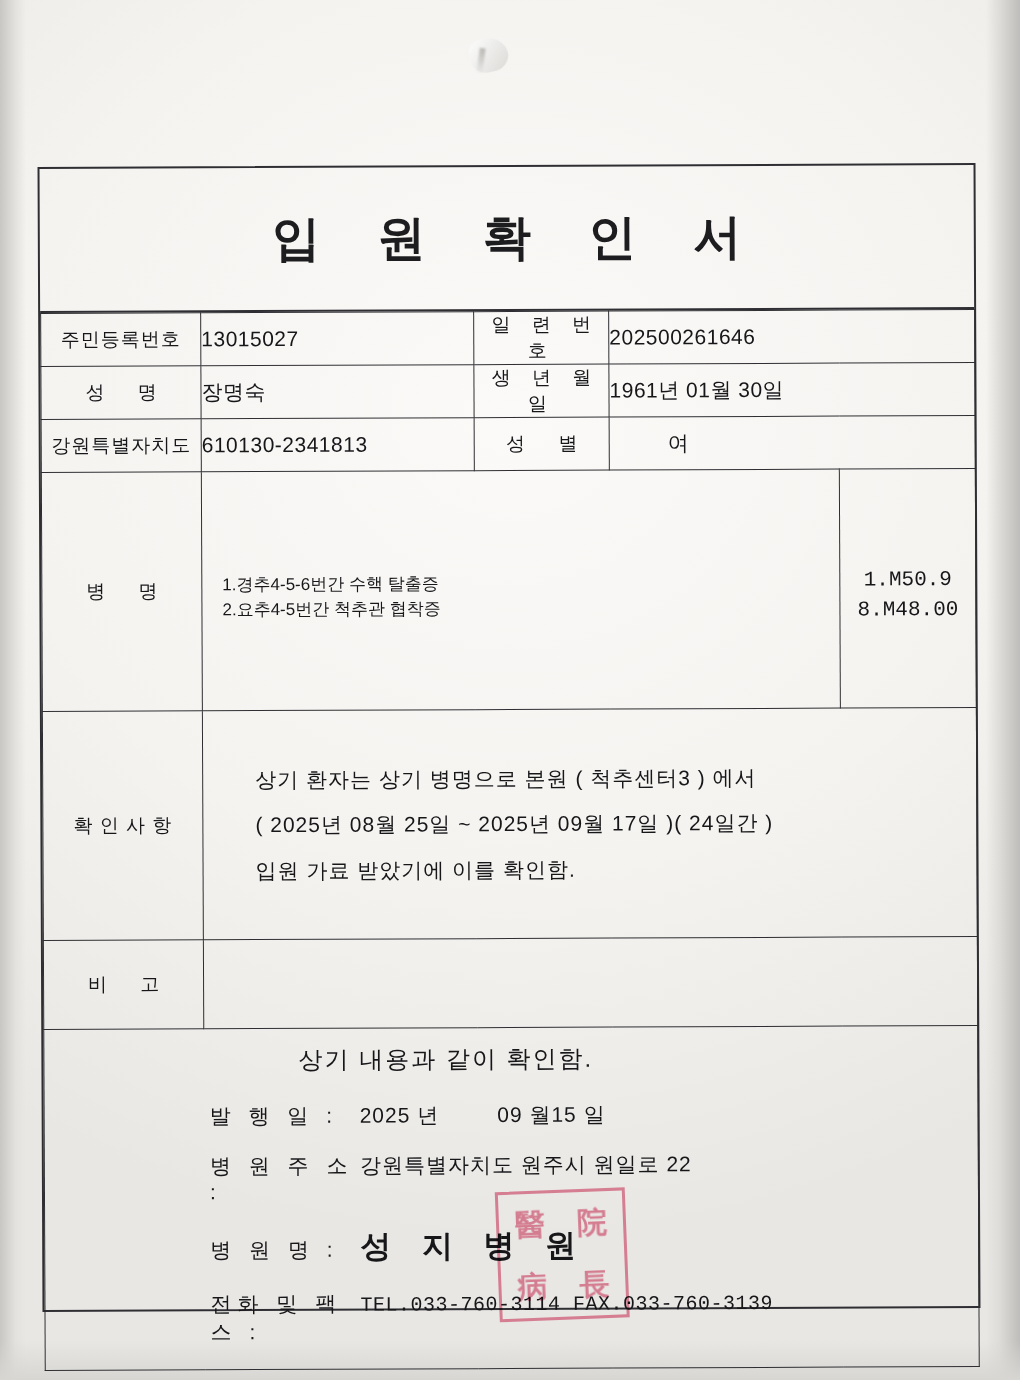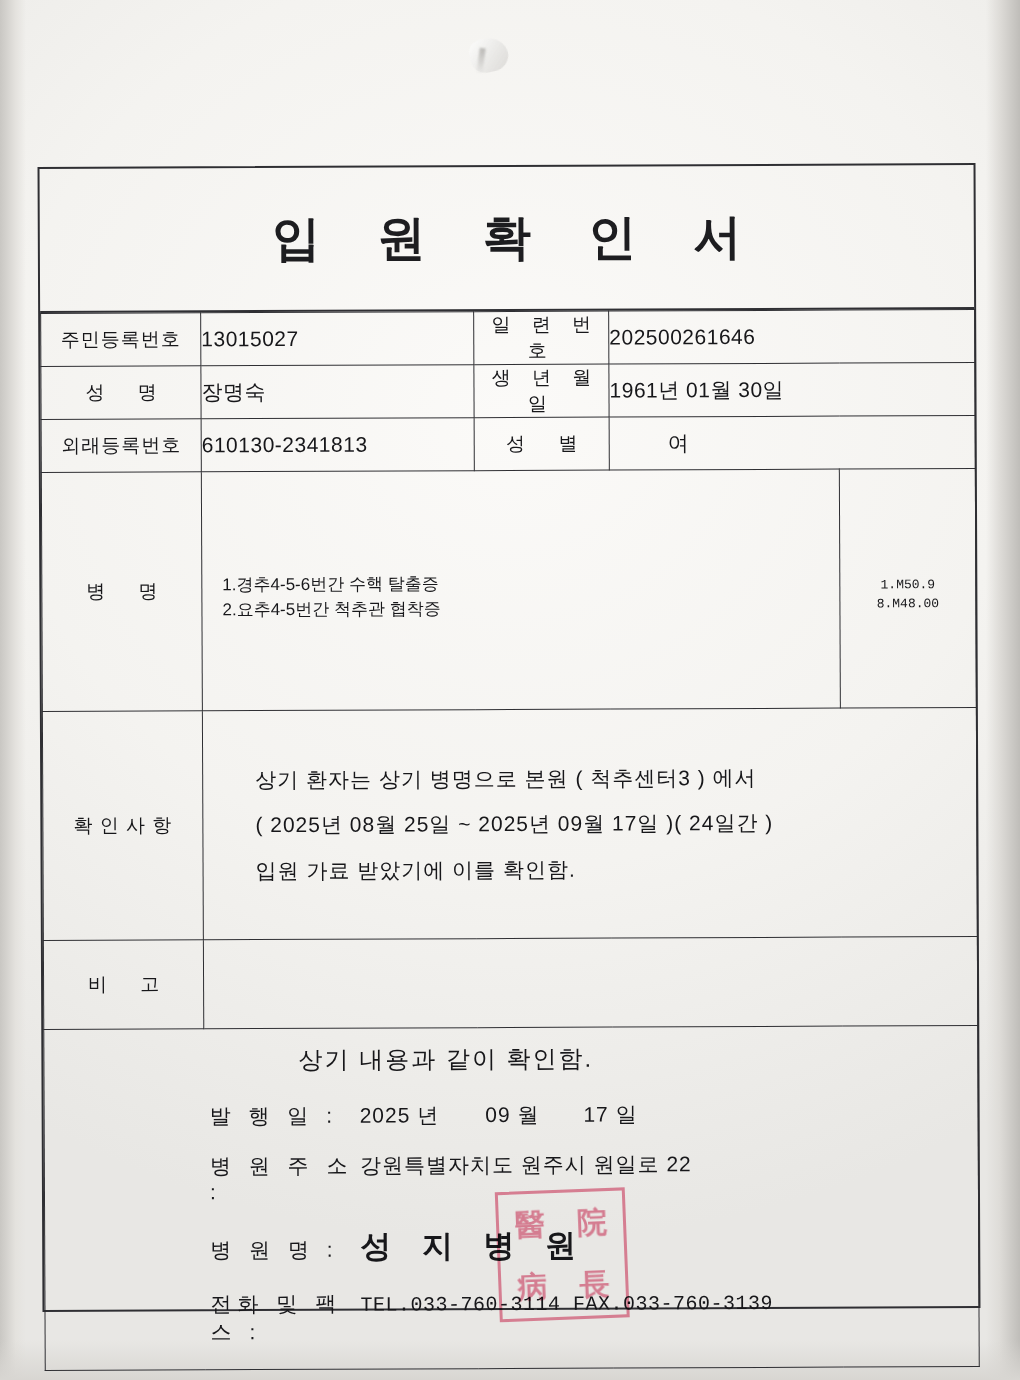--- a/index.html
+++ b/index.html
@@ -120,21 +120,21 @@
     letter-spacing: .5px;
   }
 
   
   .dx-list {
     font-size: 17px;
     line-height: 1.45;
     padding: 14px 0 0 20px;
   }
   .dx-codes {
-    font-size: 13px;
+    font-size: 21px;
     line-height: 1.45;
     padding: 14px 0 0 0;
     text-align: center;
     font-family: "Liberation Mono", monospace;
   }
   td.dx-cell, td.code-cell {
     vertical-align: top;
   }
 
   
@@ -173,22 +173,22 @@
     width: 150px;
     letter-spacing: 6px;
     flex: none;
   }
   .f-value {
     letter-spacing: 1px;
   }
   .f-row.date .f-value span {
     display: inline-block;
   }
-  .f-row.date .d-y { margin-right: 46px; }
-  .f-row.date .d-m { margin-right: 44px; }
+  .f-row.date .d-y { margin-right: 58px; }
+  .f-row.date .d-m { }
   .f-row.hospital .f-value {
     font-size: 31px;
     font-weight: 700;
     letter-spacing: 11px;
   }
   .f-row.tel .f-value {
     font-size: 20px;
     letter-spacing: .5px;
     font-family: "Liberation Mono", monospace;
   }
@@ -251,21 +251,21 @@
           <td class="lbl sp2">일 련 번 호</td>
           <td class="val" colspan="2">202500261646</td>
         </tr>
         <tr>
           <td class="lbl sp" style="height:52px">성         명</td>
           <td class="val">장명숙</td>
           <td class="lbl sp2">생 년 월 일</td>
           <td class="val" colspan="2">1961년 01월 30일</td>
         </tr>
         <tr>
-          <td class="lbl" style="height:52px">외래등록번호</td>
+          <td class="lbl" style="height:52px">강원특별자치도</td>
           <td class="val">610130-2341813</td>
           <td class="lbl sp">성         별</td>
           <td class="val" colspan="2" style="padding-left:58px">여</td>
         </tr>
 
         <tr>
           <td class="lbl sp" style="height:238px">병         명</td>
           <td class="dx-cell" colspan="3">
             <div class="dx-list">
               <div>1.경추4-5-6번간 수핵 탈출증</div>
@@ -296,21 +296,21 @@
           <td colspan="4" class="val"></td>
         </tr>
 
         <tr>
           <td colspan="5" class="footer-cell" style="height:340px">
             <div class="f-title">상기 내용과  같이  확인함.</div>
 
             <div class="f-row date">
               <div class="f-label">발  행  일 :</div>
               <div class="f-value">
-                <span class="d-y">2025 년</span><span class="d-m">09 월</span><span class="d-d">17 일</span>
+                <span class="d-y">2025 년</span><span class="d-m">09 월</span><span class="d-d">15 일</span>
               </div>
             </div>
 
             <div class="f-row">
               <div class="f-label">병 원 주 소 :</div>
               <div class="f-value">강원특별자치도 원주시 원일로 22</div>
             </div>
 
             <div class="f-row hospital">
               <div class="f-label">병  원  명 :</div>

